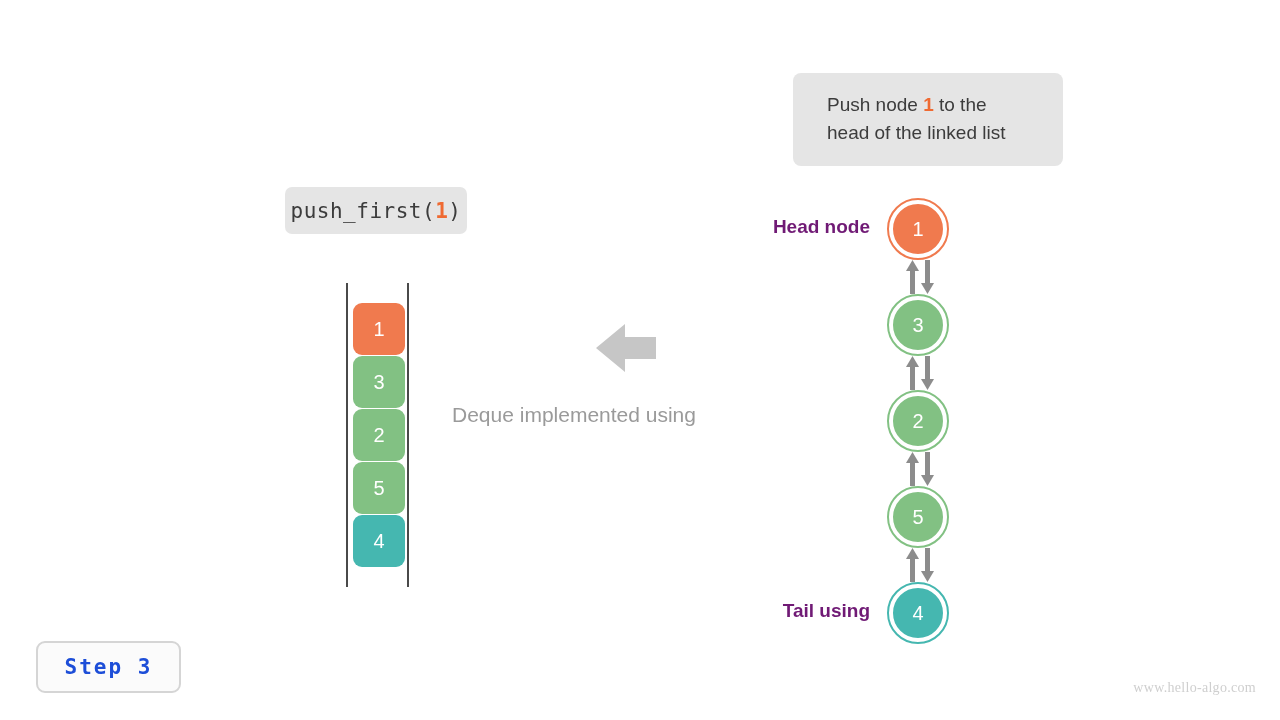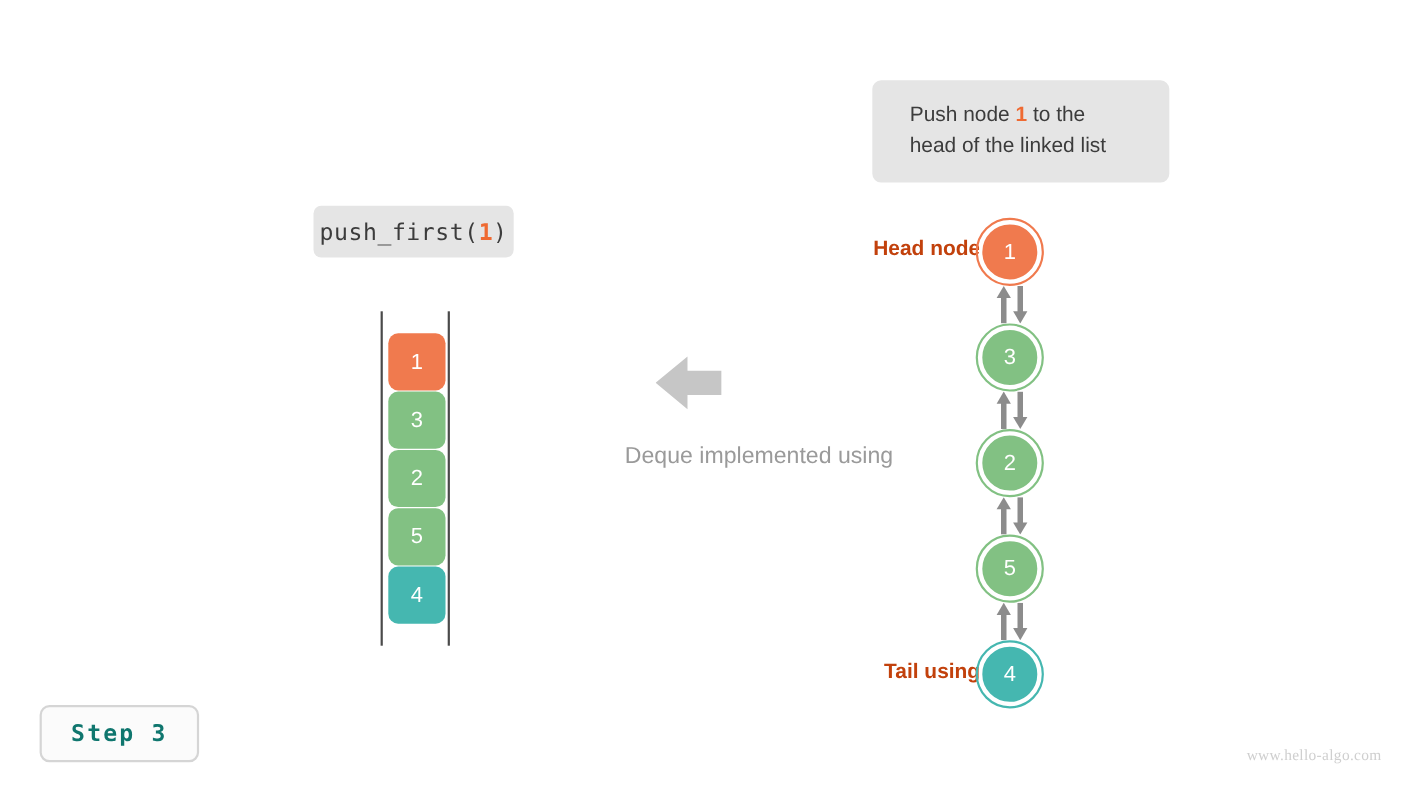--- a/index.html
+++ b/index.html
@@ -62,21 +62,21 @@
     border: 2px solid #d5d5d5;
     border-radius: 9px;
     background: #fbfbfb;
     display: flex;
     align-items: center;
     justify-content: center;
     font-family: "DejaVu Sans Mono", monospace;
     font-size: 21px;
     font-weight: 700;
     letter-spacing: 2px;
-    color: #0f766e;
+    color: #1d4ed8;
     box-sizing: border-box;
   }
 
   
   #watermark {
     position: absolute;
     right: 24px;
     bottom: 24px;
     font-family: Liberation Serif, serif;
     font-size: 14px;
@@ -130,21 +130,21 @@
     width: 60px;
     height: 56px;
   }
 
   
   #caption {
     position: absolute;
     left: 452px;
     top: 400px;
     width: 360px;
-    text-align: right;
+    text-align: left;
     font-size: 21px;
     line-height: 29px;
     color: #9a9a9a;
   }
 
   
   #linked-list {
     position: absolute;
     left: 750px;
     top: 190px;
@@ -169,24 +169,24 @@
     position: absolute;
     left: 137px;
     width: 62px;
     height: 62px;
     border-radius: 50%;
     box-sizing: border-box;
     border: 2px solid;
   }
   .end-label {
     position: absolute;
-    right: 79px;
+    right: 100px;
     font-size: 19px;
     font-weight: 700;
-    color: #c2410c;
+    color: #701a75;
     white-space: nowrap;
     text-align: center;
   }
   .link-arrows {
     position: absolute;
     left: 152px;
     width: 36px;
   }
 </style>
 </head>

